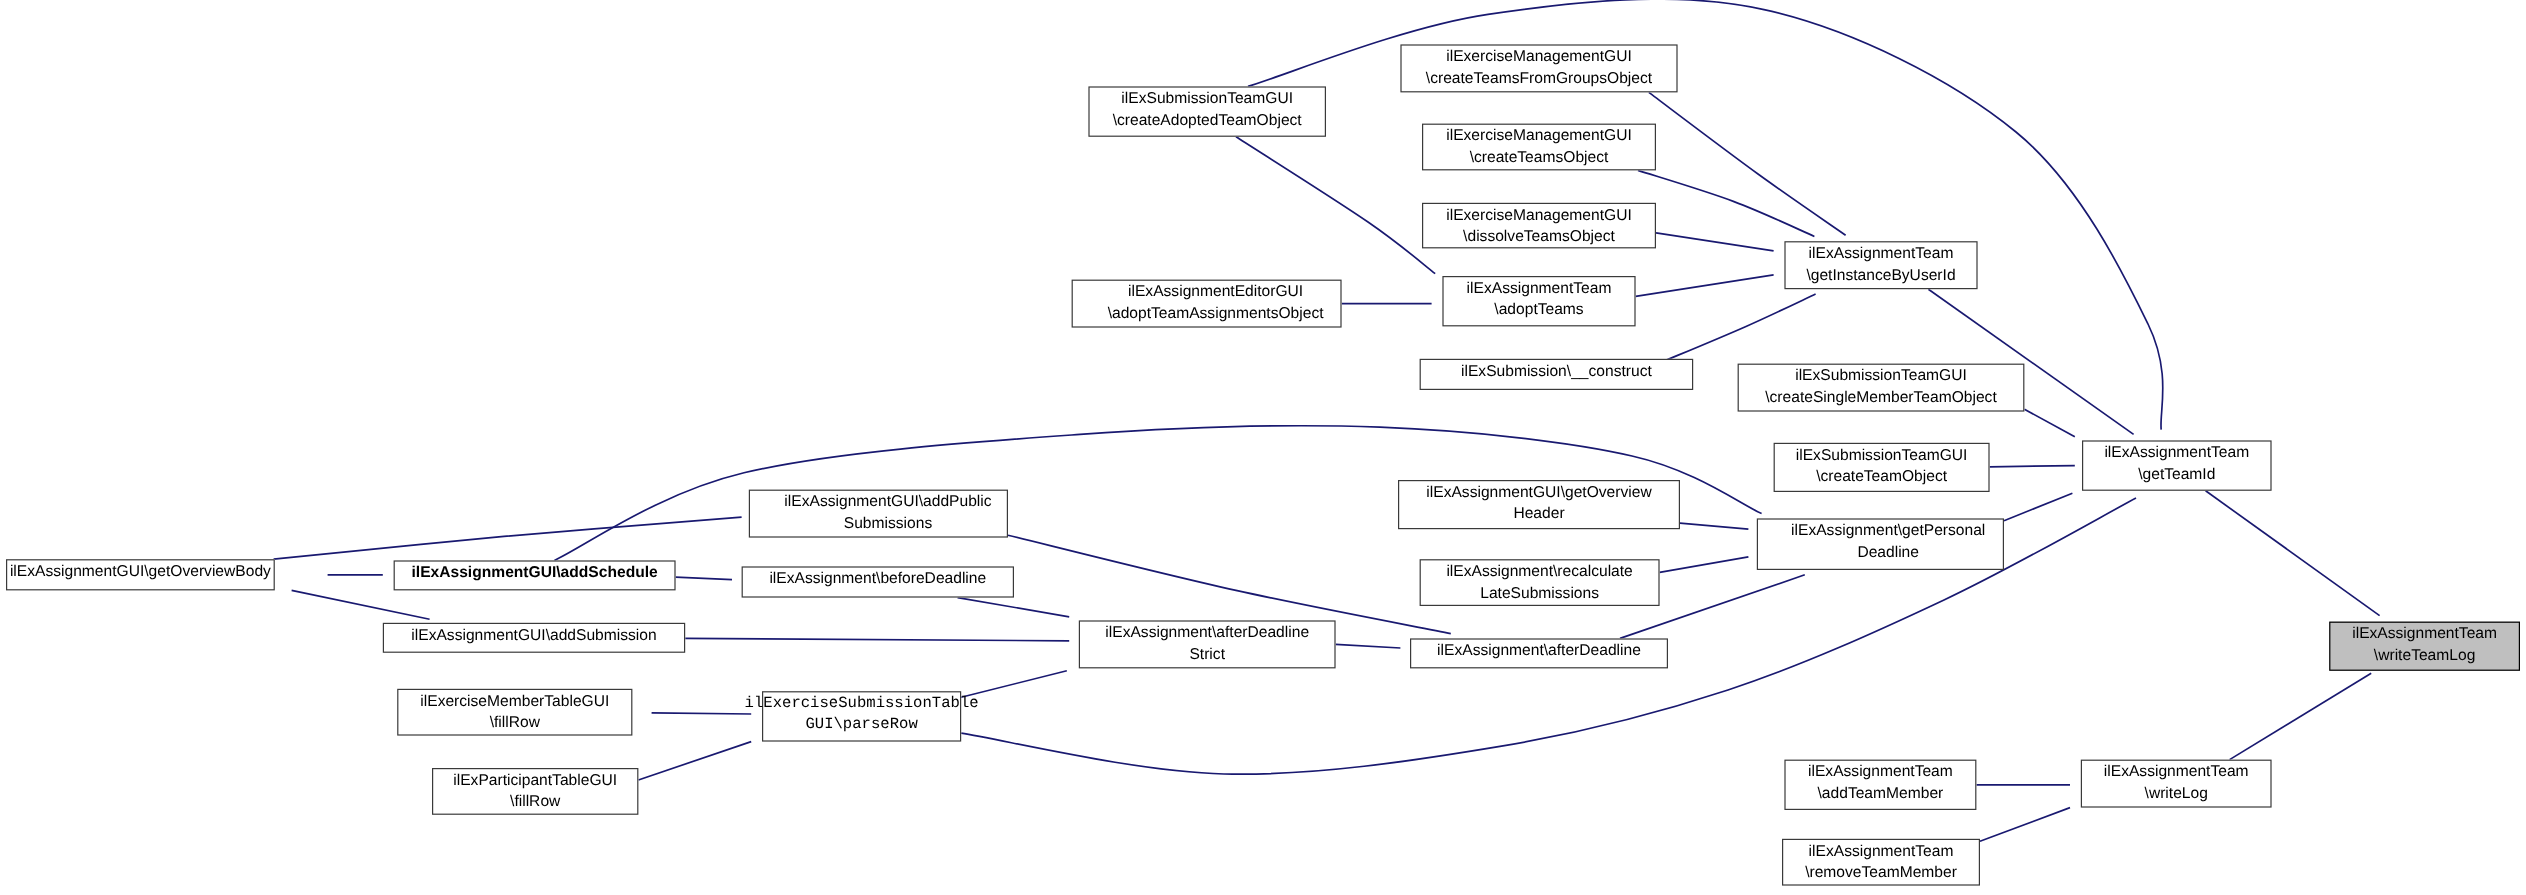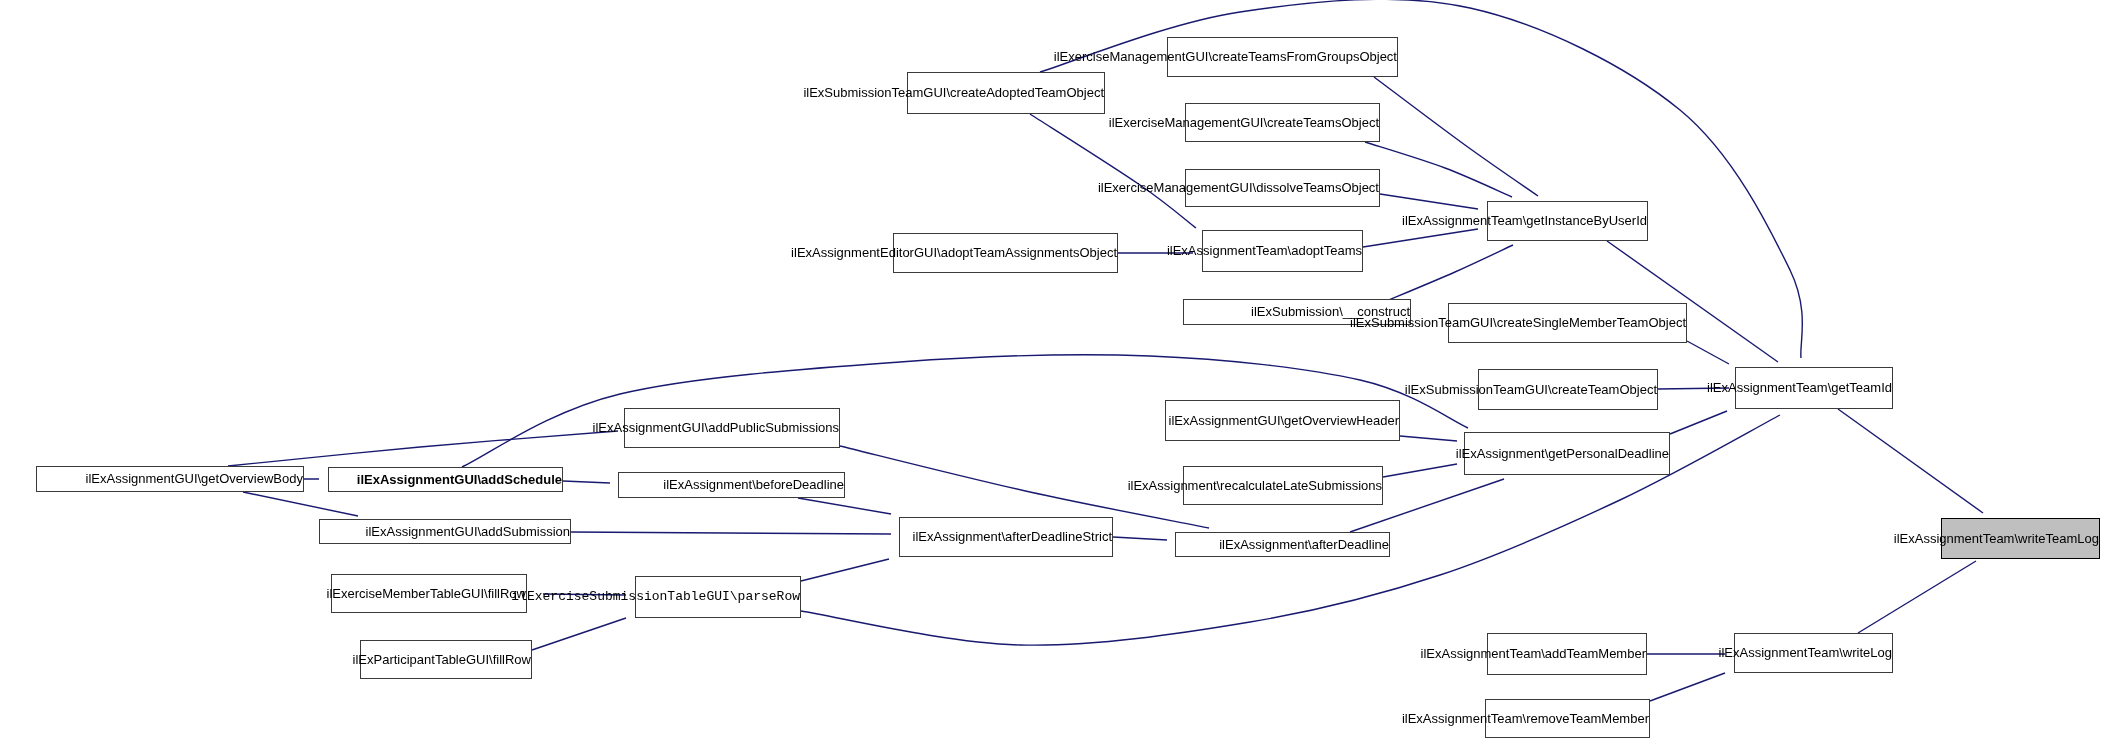--- a/index.html
+++ b/index.html
@@ -26,23 +26,23 @@
     fill: none;
     stroke-width: 1.4px;
   }
   .node {
     position: absolute;
     box-sizing: border-box;
     border: 1px solid #3a3a3a;
     background: #ffffff;
     color: #000000;
     display: flex;
-    flex-direction: row;
+    flex-direction: column;
     align-items: center;
-    justify-content: flex-end;
+    justify-content: flex-start;
     text-align: center;
     font-size: 13px;
     line-height: 1.38;
     white-space: nowrap;
     cursor: pointer;
   }
   .node.highlighted {
     background: #bfbfbf;
     border-color: #000000;
   }
@@ -152,21 +152,21 @@
         <span>ilExAssignment\afterDeadline</span>
       </div>
       <div class="node highlighted" style="left: 1941px; top: 518px; width: 159px; height: 41px;">
         <span>ilExAssignmentTeam</span>
         <span>\writeTeamLog</span>
       </div>
       <div class="node" style="left: 624px; top: 408px; width: 216px; height: 40px; padding-left: 16px;">
         <span>ilExAssignmentGUI\addPublic</span>
         <span>Submissions</span>
       </div>
-      <div class="node" style="left: 5px; top: 466px; width: 268px; height: 26px; margin-left: 31px;">
+      <div class="node" style="left: 5px; top: 466px; width: 224px; height: 26px;">
         <span>ilExAssignmentGUI\getOverviewBody</span>
       </div>
       <div class="node" style="left: 328px; top: 467px; width: 235px; height: 25px; font-weight: bold;">
         <span>ilExAssignmentGUI\addSchedule</span>
       </div>
       <div class="node" style="left: 618px; top: 472px; width: 227px; height: 26px;">
         <span>ilExAssignment\beforeDeadline</span>
       </div>
       <div class="node" style="left: 319px; top: 519px; width: 252px; height: 25px;">
         <span>ilExAssignmentGUI\addSubmission</span>

